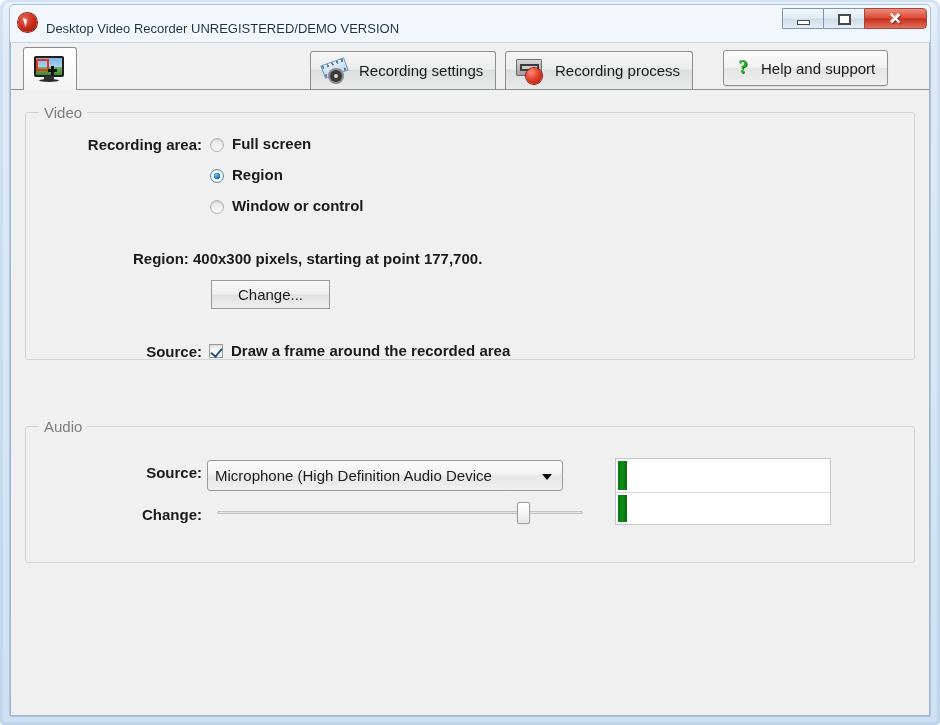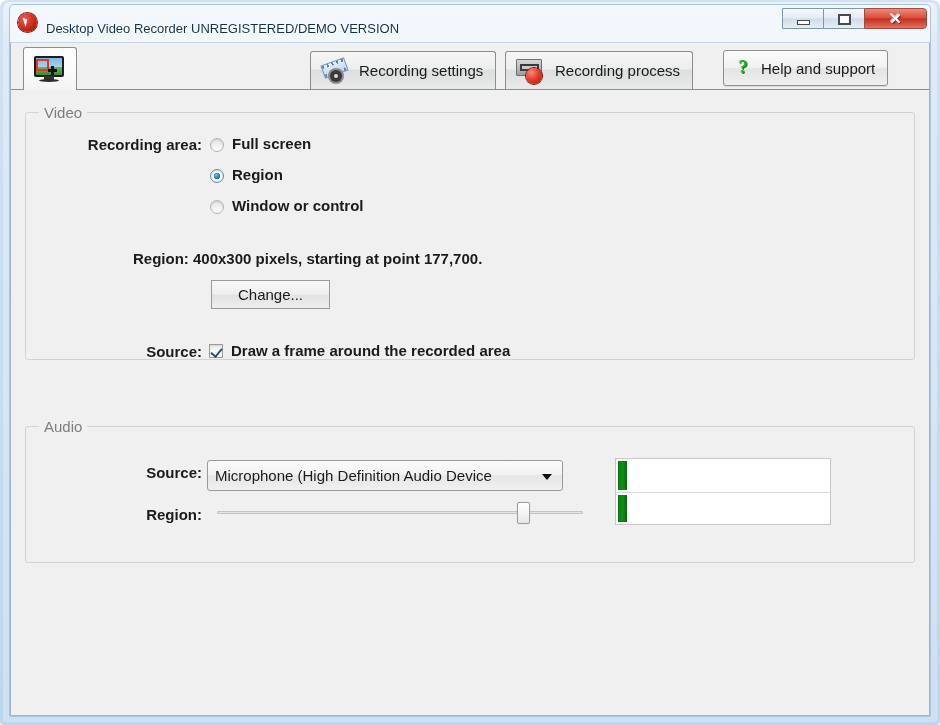--- a/index.html
+++ b/index.html
@@ -433,21 +433,21 @@
       <div class="group" style="left:14px; top:336px; width:890px; height:137px;">
         <span class="group-title">Audio</span>
 
         <span class="lbl right" style="left:0px; top:37px; width:176px;">Source:</span>
 
         <div class="combo" style="left:181px; top:33px; width:356px; height:31px;">
           <span>Microphone (High Definition Audio Device</span>
           <span class="arrow"></span>
         </div>
 
-        <span class="lbl right" style="left:0px; top:79px; width:176px;">Region:</span>
+        <span class="lbl right" style="left:0px; top:79px; width:176px;">Change:</span>
 
         <div class="slider" style="left:191px; top:75px; width:366px; height:22px;">
           <span class="track"></span>
           <span class="thumb" id="volume-thumb" style="left: 300.05px;"></span>
         </div>
 
         <div class="meters" style="left:589px; top:31px; width:216px; height:67px;">
           <div class="meter">
             <span class="level" id="meter-0" style="width: 4%;"></span>
           </div>

